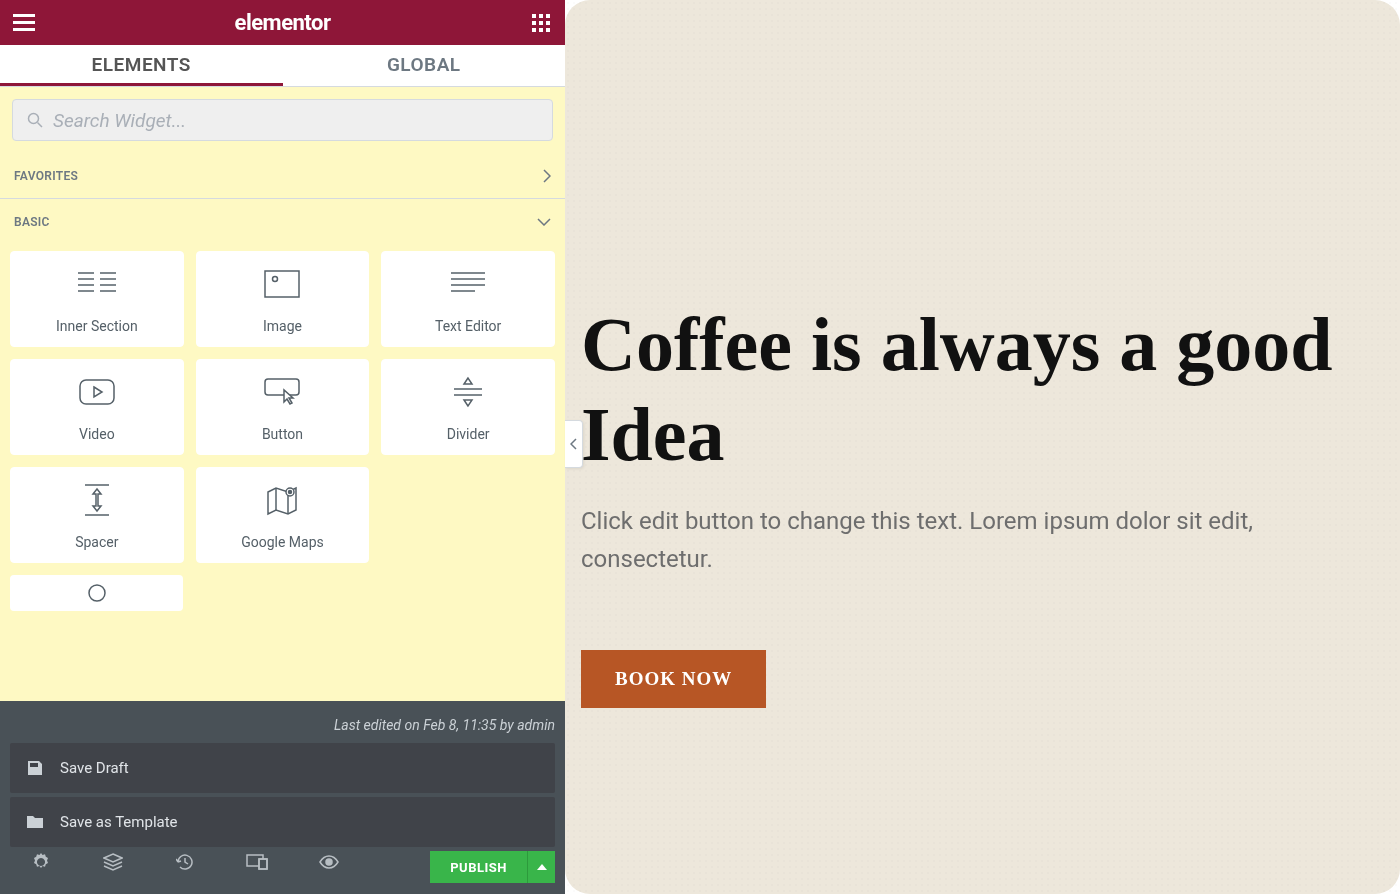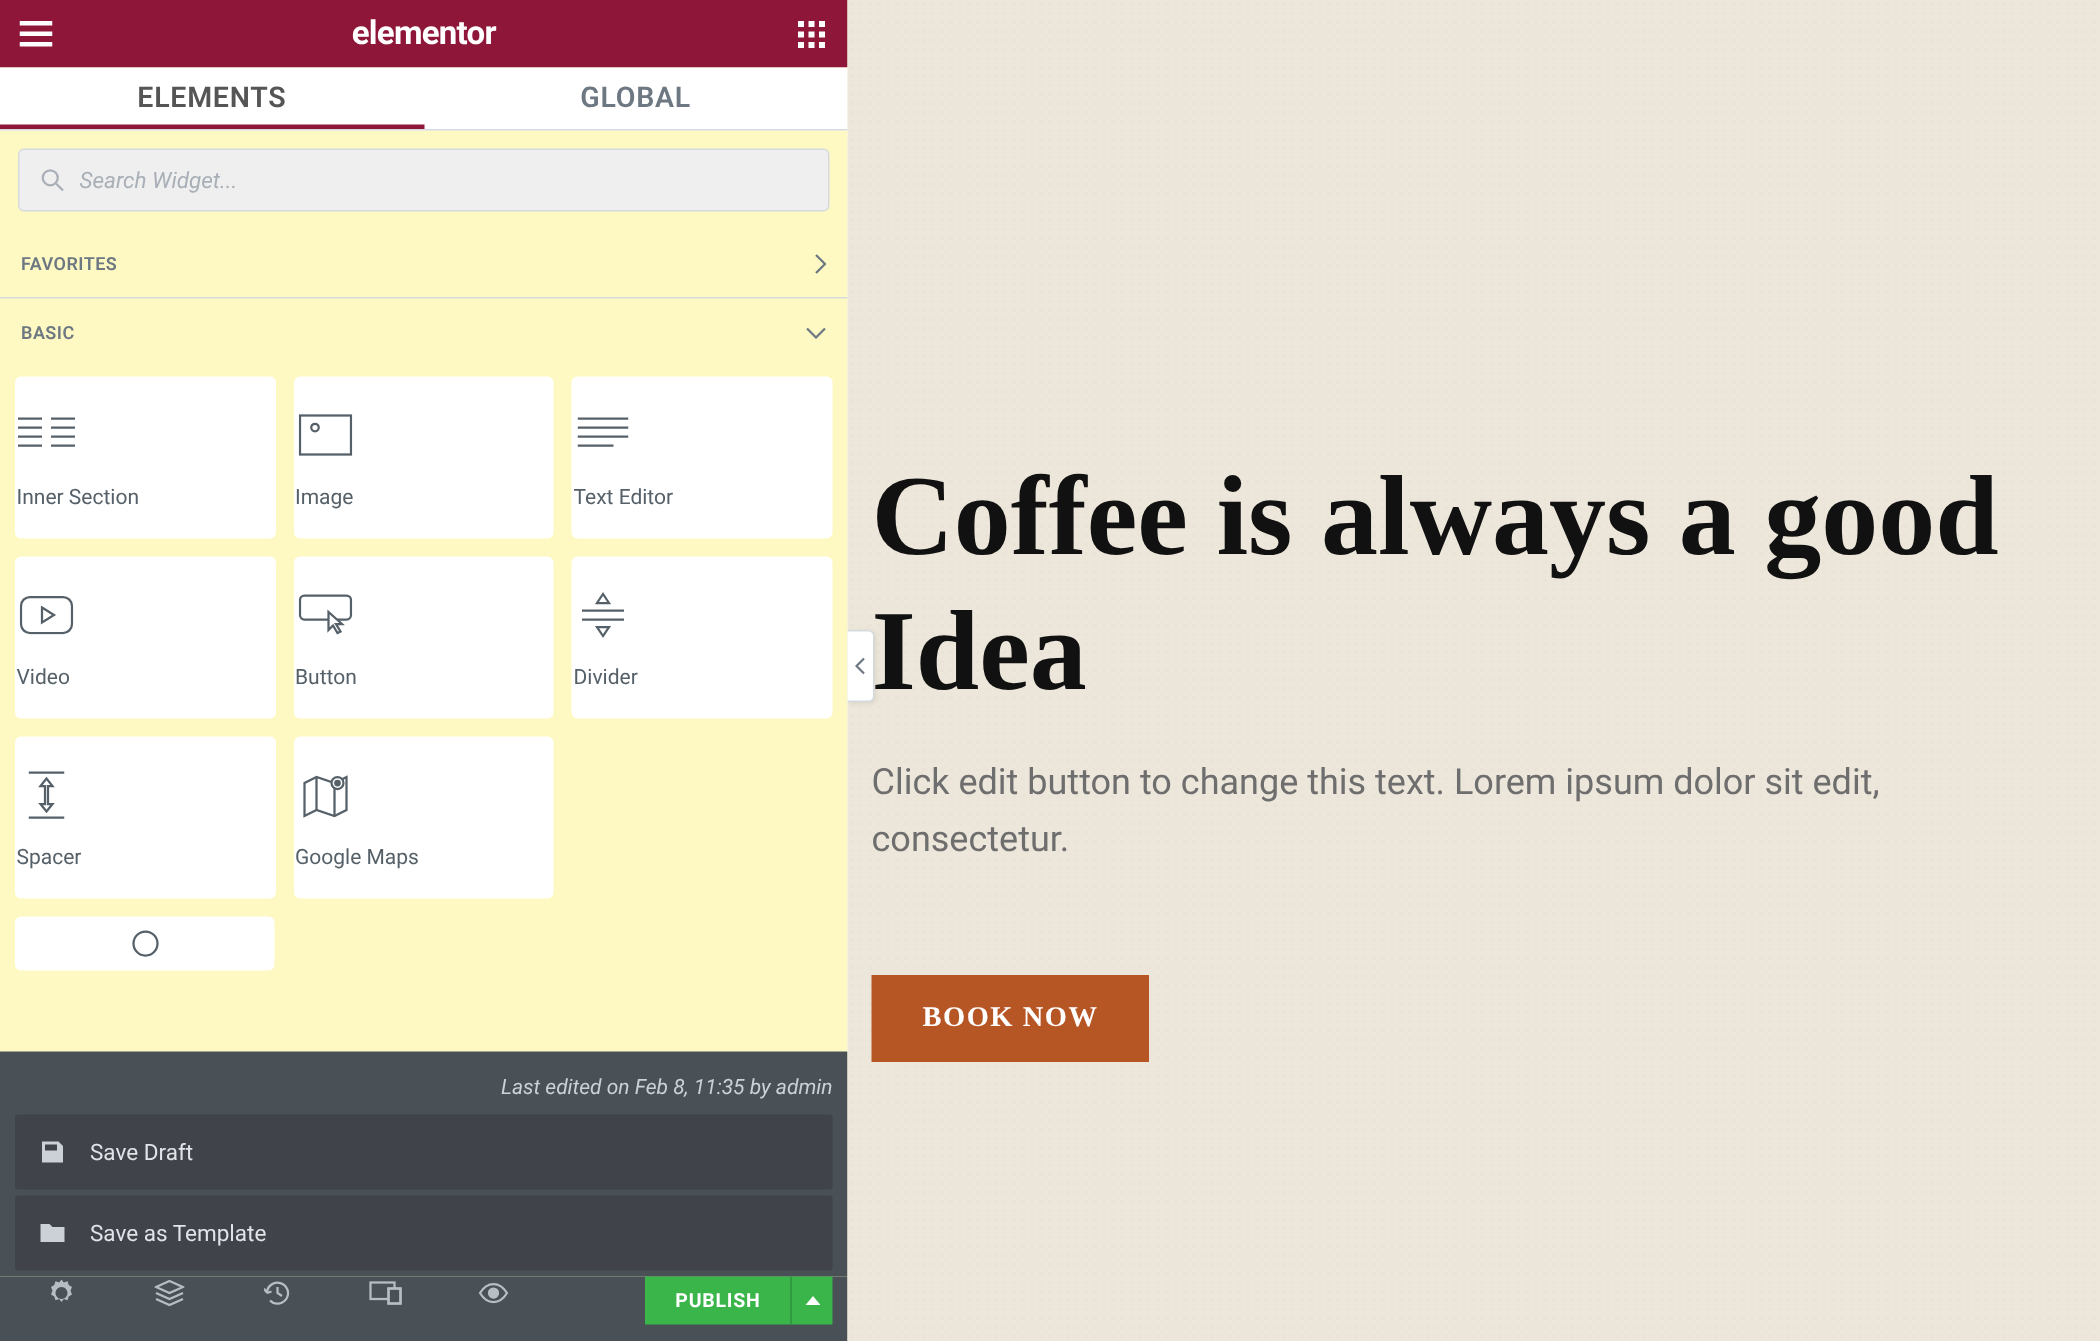--- a/index.html
+++ b/index.html
@@ -14,50 +14,50 @@
 .header-title { color: #fff; font-size: 22px; font-weight: 700; letter-spacing: -0.5px; }
 
 
 .tabs { display: flex; background: #fff; height: 42px; border-bottom: 1px solid #d5dadf; }
 .tab { flex: 1; display: flex; align-items: center; justify-content: center; font-size: 19px; font-weight: 600; color: #6d7882; letter-spacing: 0.5px; cursor: pointer; border-bottom: 3px solid transparent; }
 .tab.active { border-bottom-color: #8e1638; color: #555; }
 
 
 .search-wrap { padding: 12px; }
 .search { background: #e6e9ec; border: 1px solid #d5dadf; border-radius: 4px; height: 42px; display: flex; align-items: center; padding: 0 14px; gap: 10px; background: #efefef; }
-.search input { flex: 1; border: none; outline: none; background: transparent; font-size: 15px; color: #333; font-style: italic; }
+.search input { flex: 1; border: none; outline: none; background: transparent; font-size: 19px; color: #333; font-style: italic; }
 .search input::placeholder { color: #a9afb7; }
 
 
 .category { height: 46px; display: flex; align-items: center; justify-content: space-between; padding: 0 14px; font-size: 12px; font-weight: 600; color: #6d7882; letter-spacing: 0.3px; cursor: pointer; }
 .category.favorites { border-bottom: 1px solid #d5dadf; }
 
 
 .widgets { flex: 1; overflow: hidden; padding: 0 10px; }
 .widget-grid { display: grid; grid-template-columns: 1fr 1fr 1fr; gap: 12px; padding-top: 6px; }
-.widget { background: #fff; border-radius: 4px; height: 108px; display: flex; flex-direction: column; justify-content: center; gap: 14px; cursor: pointer; border: 1px solid #fff; }
+.widget { background: #fff; border-radius: 4px; height: 96px; display: flex; flex-direction: column; align-items: center; justify-content: center; gap: 14px; cursor: pointer; border: 1px solid #fff; }
 .widget-icon { width: 40px; height: 40px; display: flex; align-items: center; justify-content: center; }
 .widget-label { font-size: 14px; color: #556068; }
 .widget-extra { background: #fff; border-radius: 4px; height: 36px; margin-top: 12px; width: 173px; display: flex; align-items: center; justify-content: center; }
 
 
 .save-panel { background: #495157; padding: 10px 10px 0; }
 .last-edited { text-align: right; color: #cbd1d6; font-size: 14px; font-style: italic; padding: 6px 0 10px; }
 .save-action { background: #404349; height: 50px; display: flex; align-items: center; gap: 16px; padding: 0 16px; color: #e0e4e8; font-size: 15px; cursor: pointer; margin-bottom: 4px; border-radius: 2px; }
 
 
 .footer { background: #495157; height: 43px; display: flex; align-items: flex-start; padding: 0 10px; }
 .footer-icons { flex: 1; display: flex; gap: 50px; padding-left: 20px; }
 .footer-icon { width: 22px; height: 22px; display: flex; align-items: center; justify-content: center; cursor: pointer; opacity: 0.85; }
 .publish-wrap { display: flex; }
 .publish-btn { background: #39b54a; color: #fff; font-weight: 700; font-size: 13px; letter-spacing: 0.5px; height: 32px; padding: 0 20px; display: flex; align-items: center; border: none; cursor: pointer; }
 .publish-caret { background: #39b54a; border-left: 1px solid #2d9a3c; width: 28px; height: 32px; display: flex; align-items: center; justify-content: center; cursor: pointer; }
 
 
-.preview { flex: 1; background: #ede7db; position: relative; padding: 300px 0 0 16px; }
+.preview { flex: 1; background: #ede7db; position: relative; padding: 300px 0 0 16px; border-radius: 25px; }
 .preview::before { content:""; position:absolute; inset:0; background: radial-gradient(rgba(0,0,0,0.015) 1px, transparent 1px); background-size: 6px 6px; }
 .preview-heading { font-family: Georgia, 'Times New Roman', serif; font-size: 76px; font-weight: 700; line-height: 1.18; color: #111; position: relative; }
 .preview-sub { font-size: 24px; color: #6e6e6e; margin-top: 24px; line-height: 1.55; position: relative; max-width: 760px; }
 .preview-btn { display: inline-block; background: #b75625; color: #fff; font-family: Georgia, serif; font-weight: 700; font-size: 19px; letter-spacing: 1px; padding: 18px 34px; margin-top: 72px; cursor: pointer; position: relative; }
 .panel-collapse { position: absolute; left: 0; top: 420px; width: 18px; height: 48px; background: #fff; border: 1px solid #d5dadf; border-left: none; border-radius: 0 4px 4px 0; display: flex; align-items: center; justify-content: center; cursor: pointer; box-shadow: 1px 1px 3px rgba(0,0,0,0.08); }
 
 svg { display: block; }
 </style>
 </head>
 <body>

